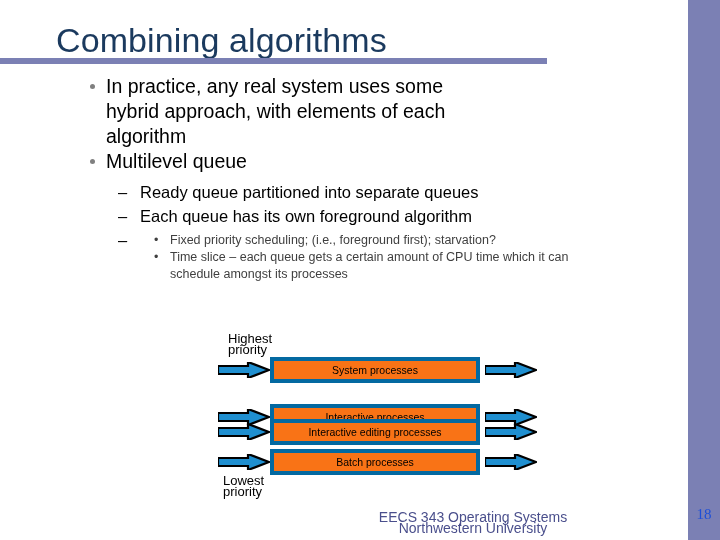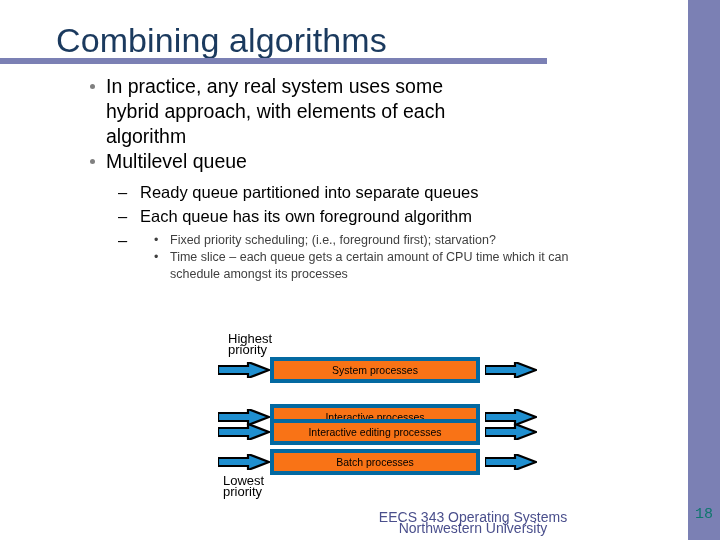--- a/index.html
+++ b/index.html
@@ -26,23 +26,23 @@
     width: 32px;
     height: 540px;
     background: #7b80b4;
   }
   .slide-number {
     position: absolute;
     left: 688px;
     top: 506px;
     width: 32px;
     text-align: center;
-    color: #0f766e;
+    color: #1d4ed8;
     font-size: 15px;
-    font-family: Liberation Mono, monospace;
+    font-family: Liberation Serif, serif;
   }
 
   
   .title {
     position: absolute;
     left: 56px;
     top: 21px;
     color: #1b3a5e;
     font-size: 34px;
     font-weight: normal;

